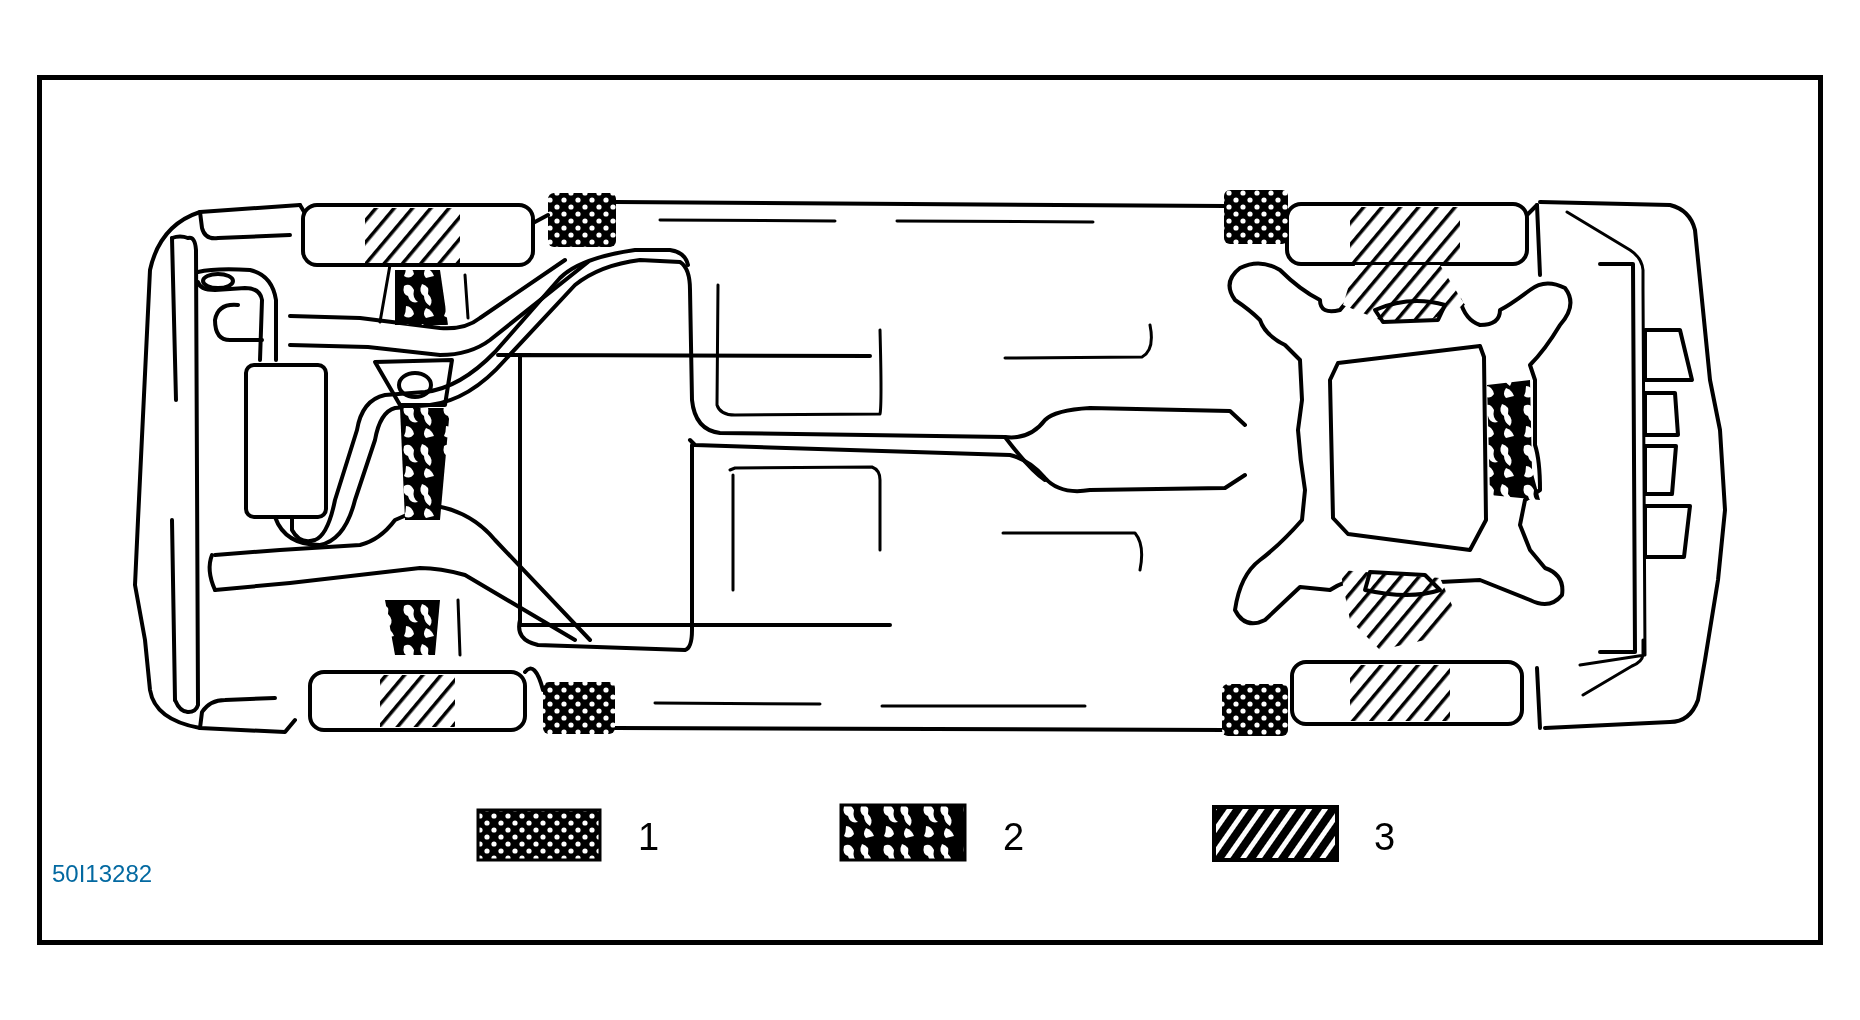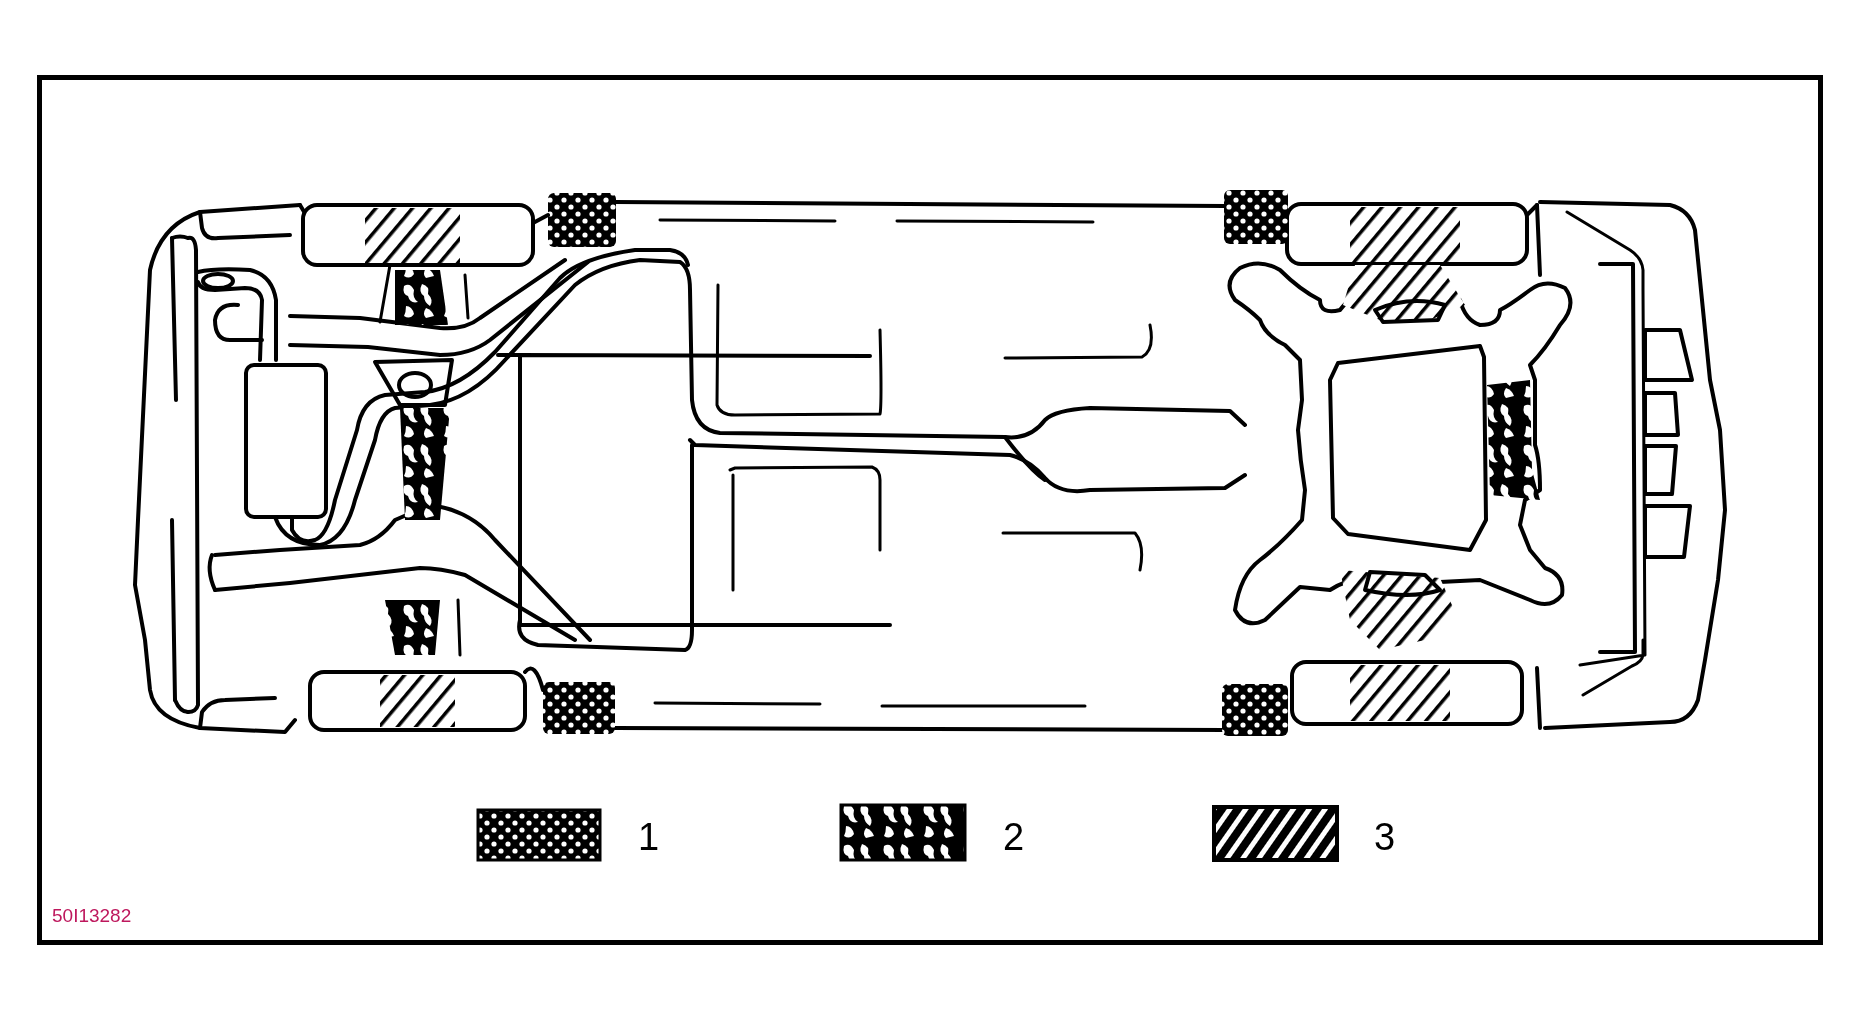--- a/index.html
+++ b/index.html
@@ -2,21 +2,21 @@
 <html><head>
 <meta charset="utf-8">
 <style>
   html, body { margin: 0; padding: 0; background: #ffffff; }
   body { width: 1860px; height: 1020px; position: relative; overflow: hidden;
          font-family: "Liberation Sans", sans-serif; }
   #stage { position: absolute; left: 0; top: 0; width: 1860px; height: 1020px; }
   .frame { position: absolute; left: 37px; top: 75px; width: 1776px; height: 860px;
            border: 5px solid #000; box-sizing: content-box; }
   .legend-label { position: absolute; font-size: 38px; color: #000; line-height: 1; }
-  .figure-id { position: absolute; left: 52px; top: 906px; font-size: 19px; color: #be185d; line-height: 1; }
+  .figure-id { position: absolute; left: 52px; top: 862px; font-size: 24px; color: #0369a1; line-height: 1; }
   svg { position: absolute; left: 0; top: 0; }
   .ln { fill: none; stroke: #000; stroke-width: 4; stroke-linecap: round; stroke-linejoin: round; }
   .thin { fill: none; stroke: #000; stroke-width: 3; stroke-linecap: round; stroke-linejoin: round; }
   .wf { fill: #fff; stroke: #000; stroke-width: 4; stroke-linejoin: round; }
 </style>
 </head>
 <body>
 
 <div id="stage">
   <div class="frame"></div>

